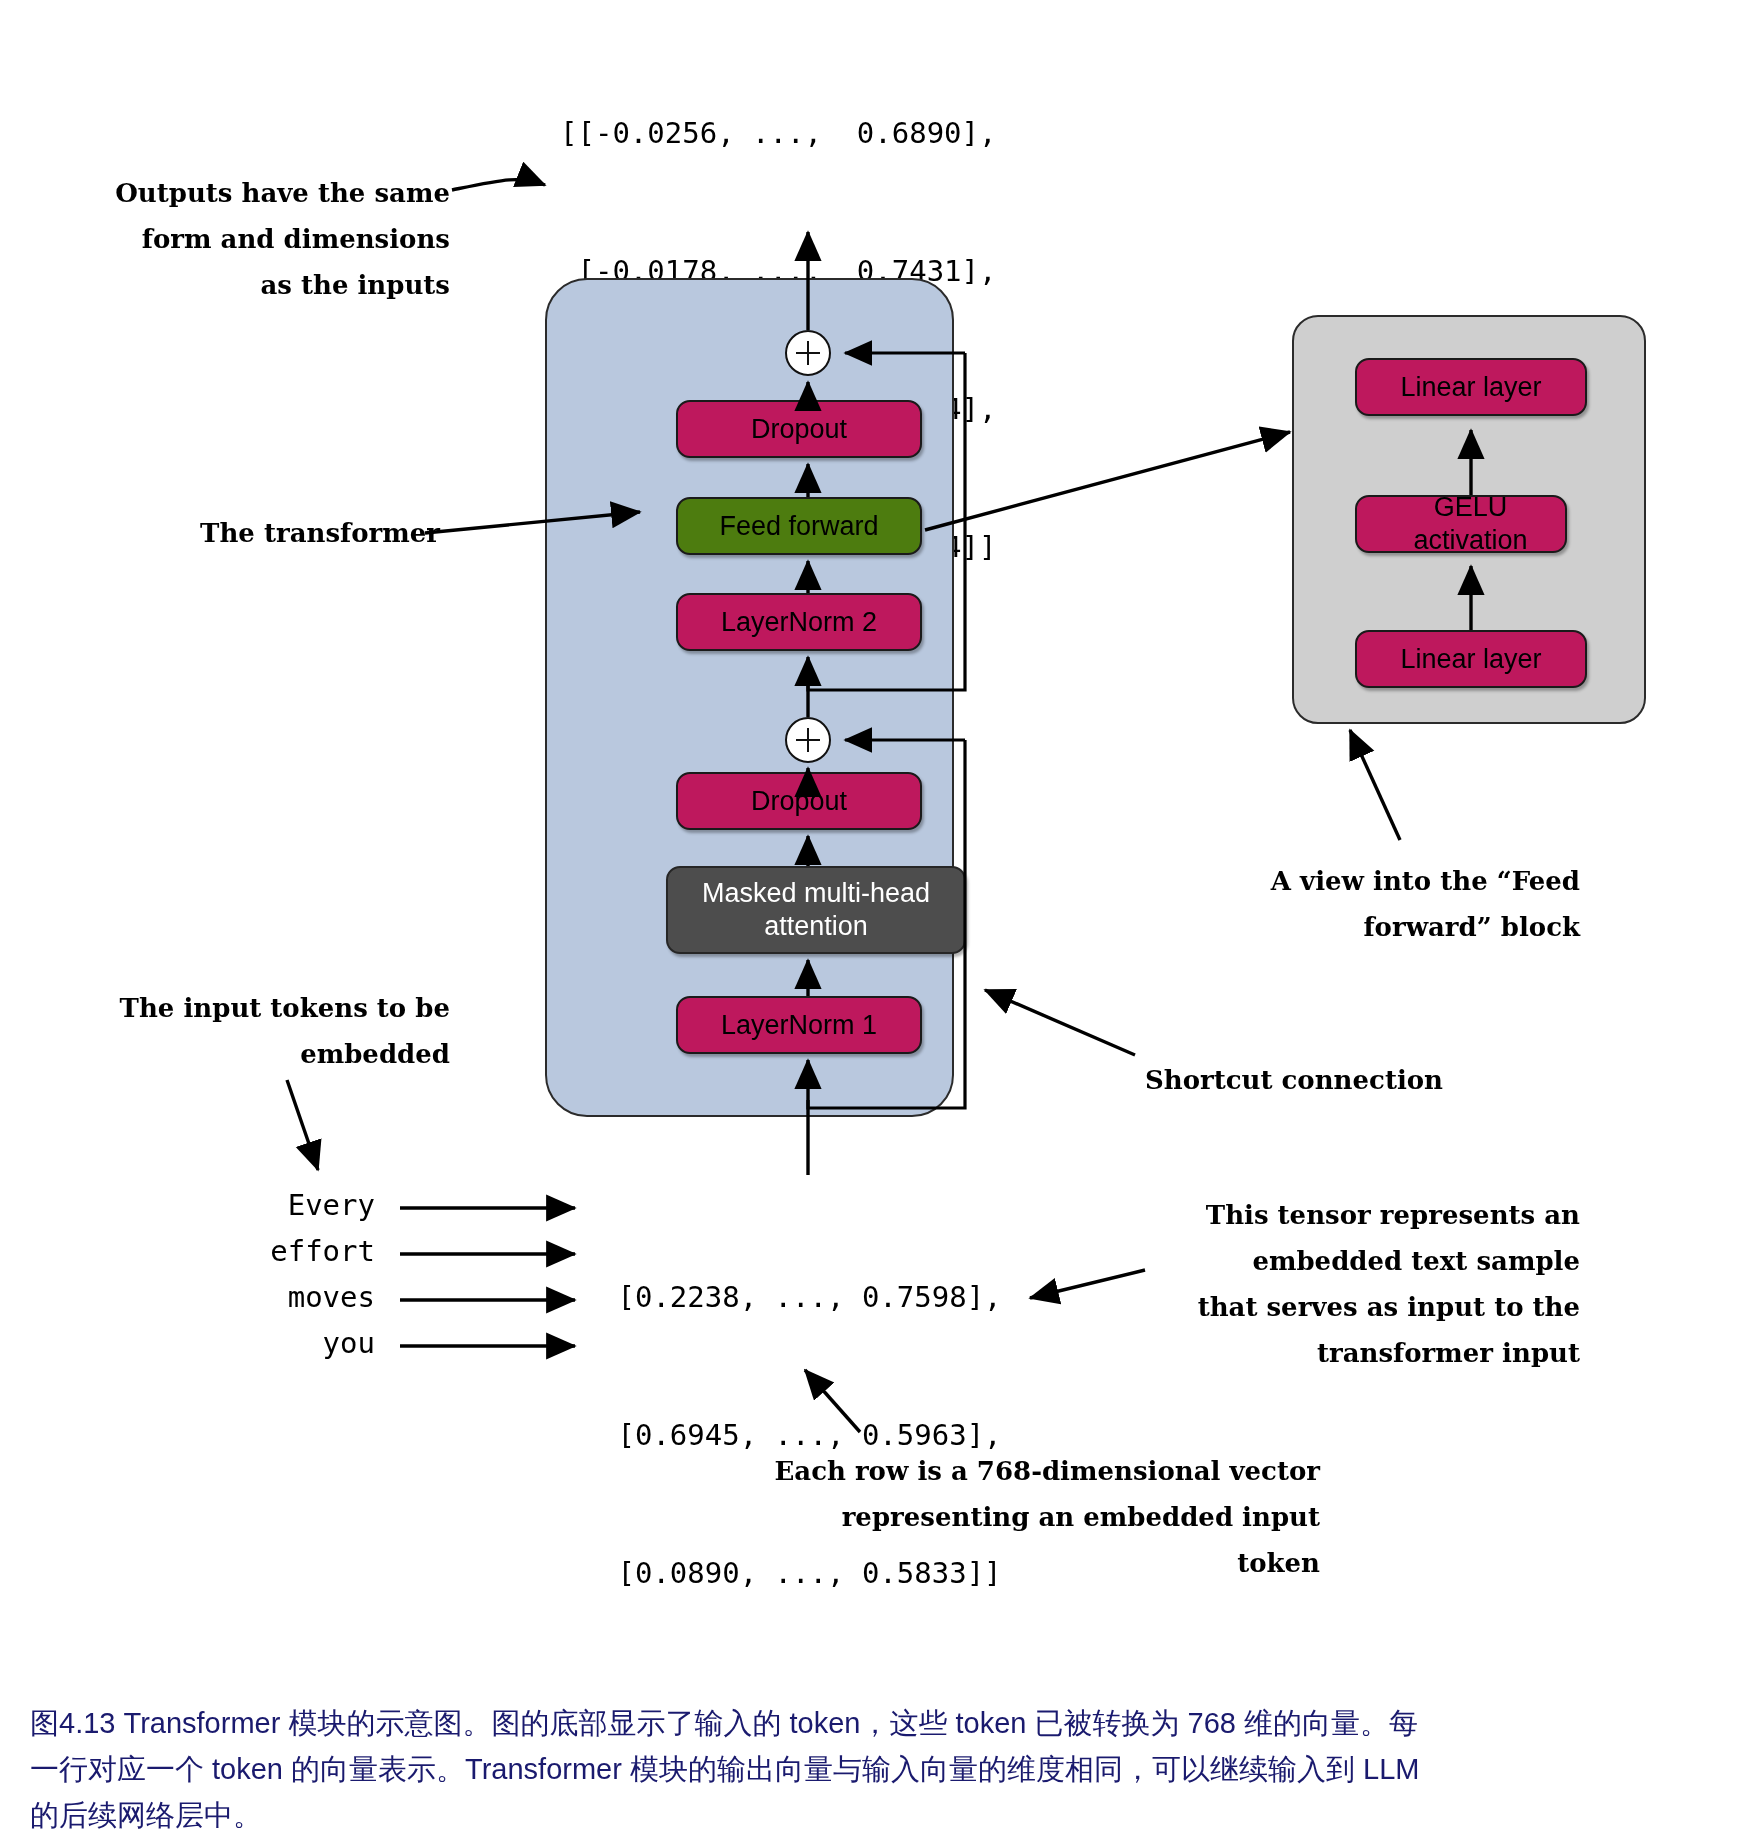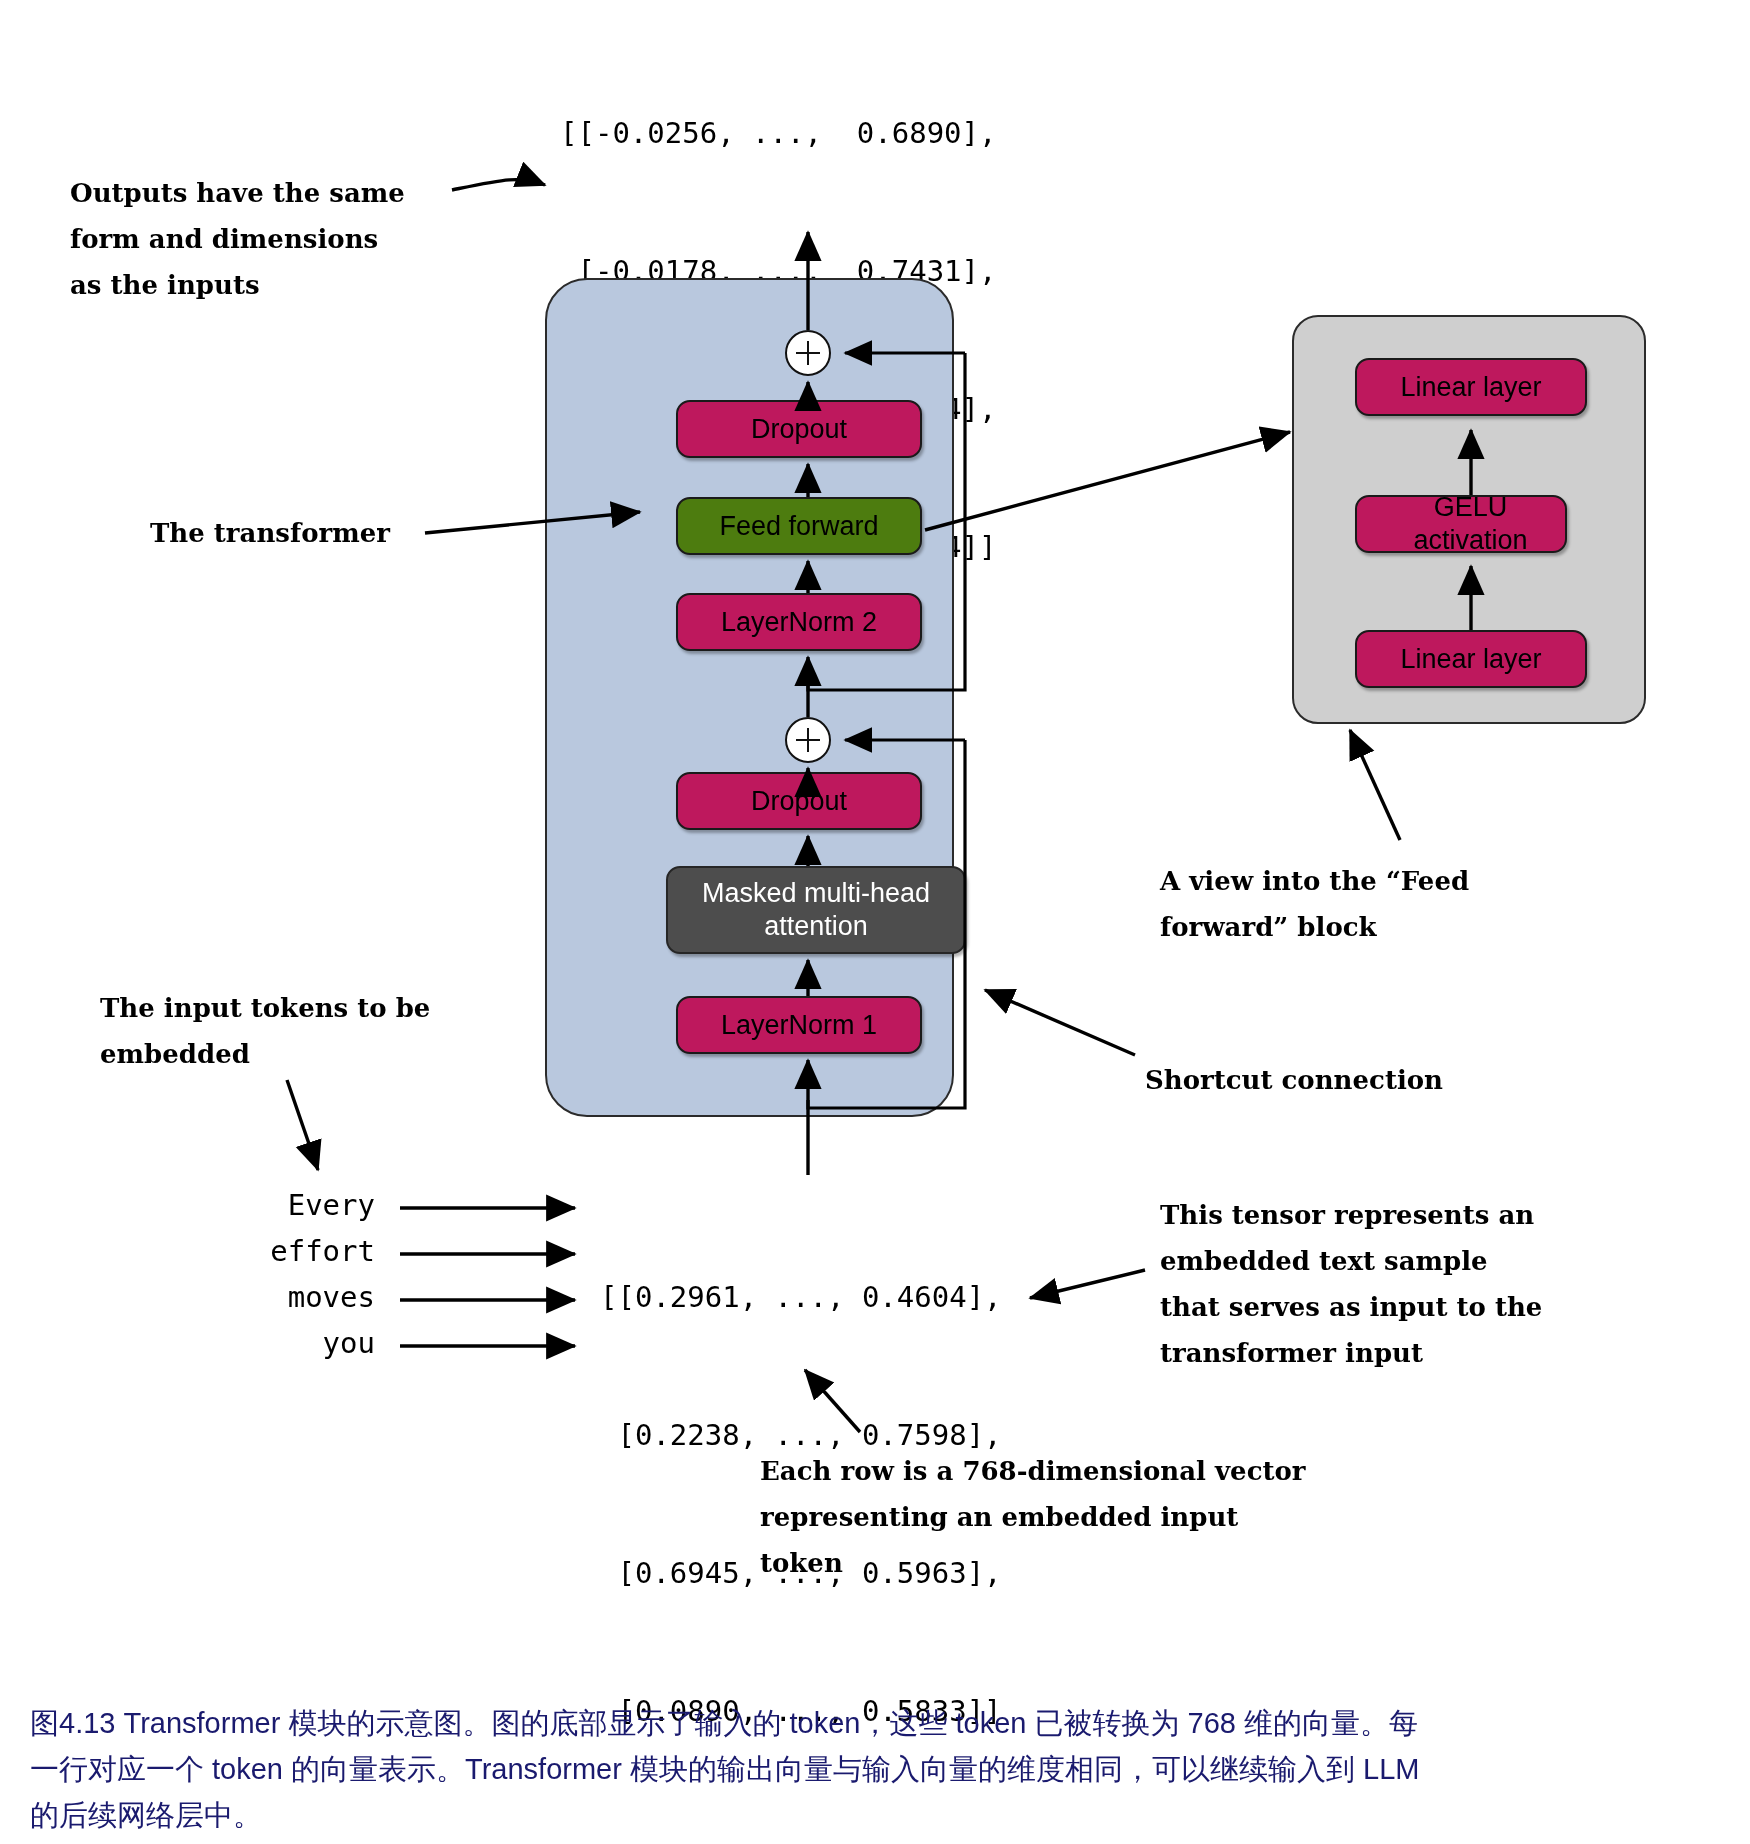--- a/index.html
+++ b/index.html
@@ -32,21 +32,21 @@
     color: #000;
   }
 
   
   .annot {
     font-family: "DejaVu Serif", serif;
     font-weight: bold;
     font-size: 26px;
     line-height: 46px;
     color: #000;
-    text-align: left;
+    text-align: right;
   }
 
   
   .tblock {
     background: #b9c8de;
     border: 2px solid #2b2b2b;
     border-radius: 42px;
   }
   .gblock {
     background: #cfcfcf;
@@ -214,21 +214,20 @@
   </div>
 
   <div class="tokenlist" style="left:245px; top:1182px; width:130px;">
     <div>Every</div>
     <div>effort</div>
     <div>moves</div>
     <div>you</div>
   </div>
 
   <div class="mono abs" style="left:600px; top:1182px;">
-    <div>[[0.2961, ..., 0.4604],</div>
     <div> [0.2238, ..., 0.7598],</div>
     <div> [0.6945, ..., 0.5963],</div>
     <div> [0.0890, ..., 0.5833]]</div>
   </div>
 
   <div class="annot abs" style="left:1160px; top:1192px; width:420px;">
     <div>This tensor represents an</div>
     <div>embedded text sample</div>
     <div>that serves as input to the</div>
     <div>transformer input</div>

